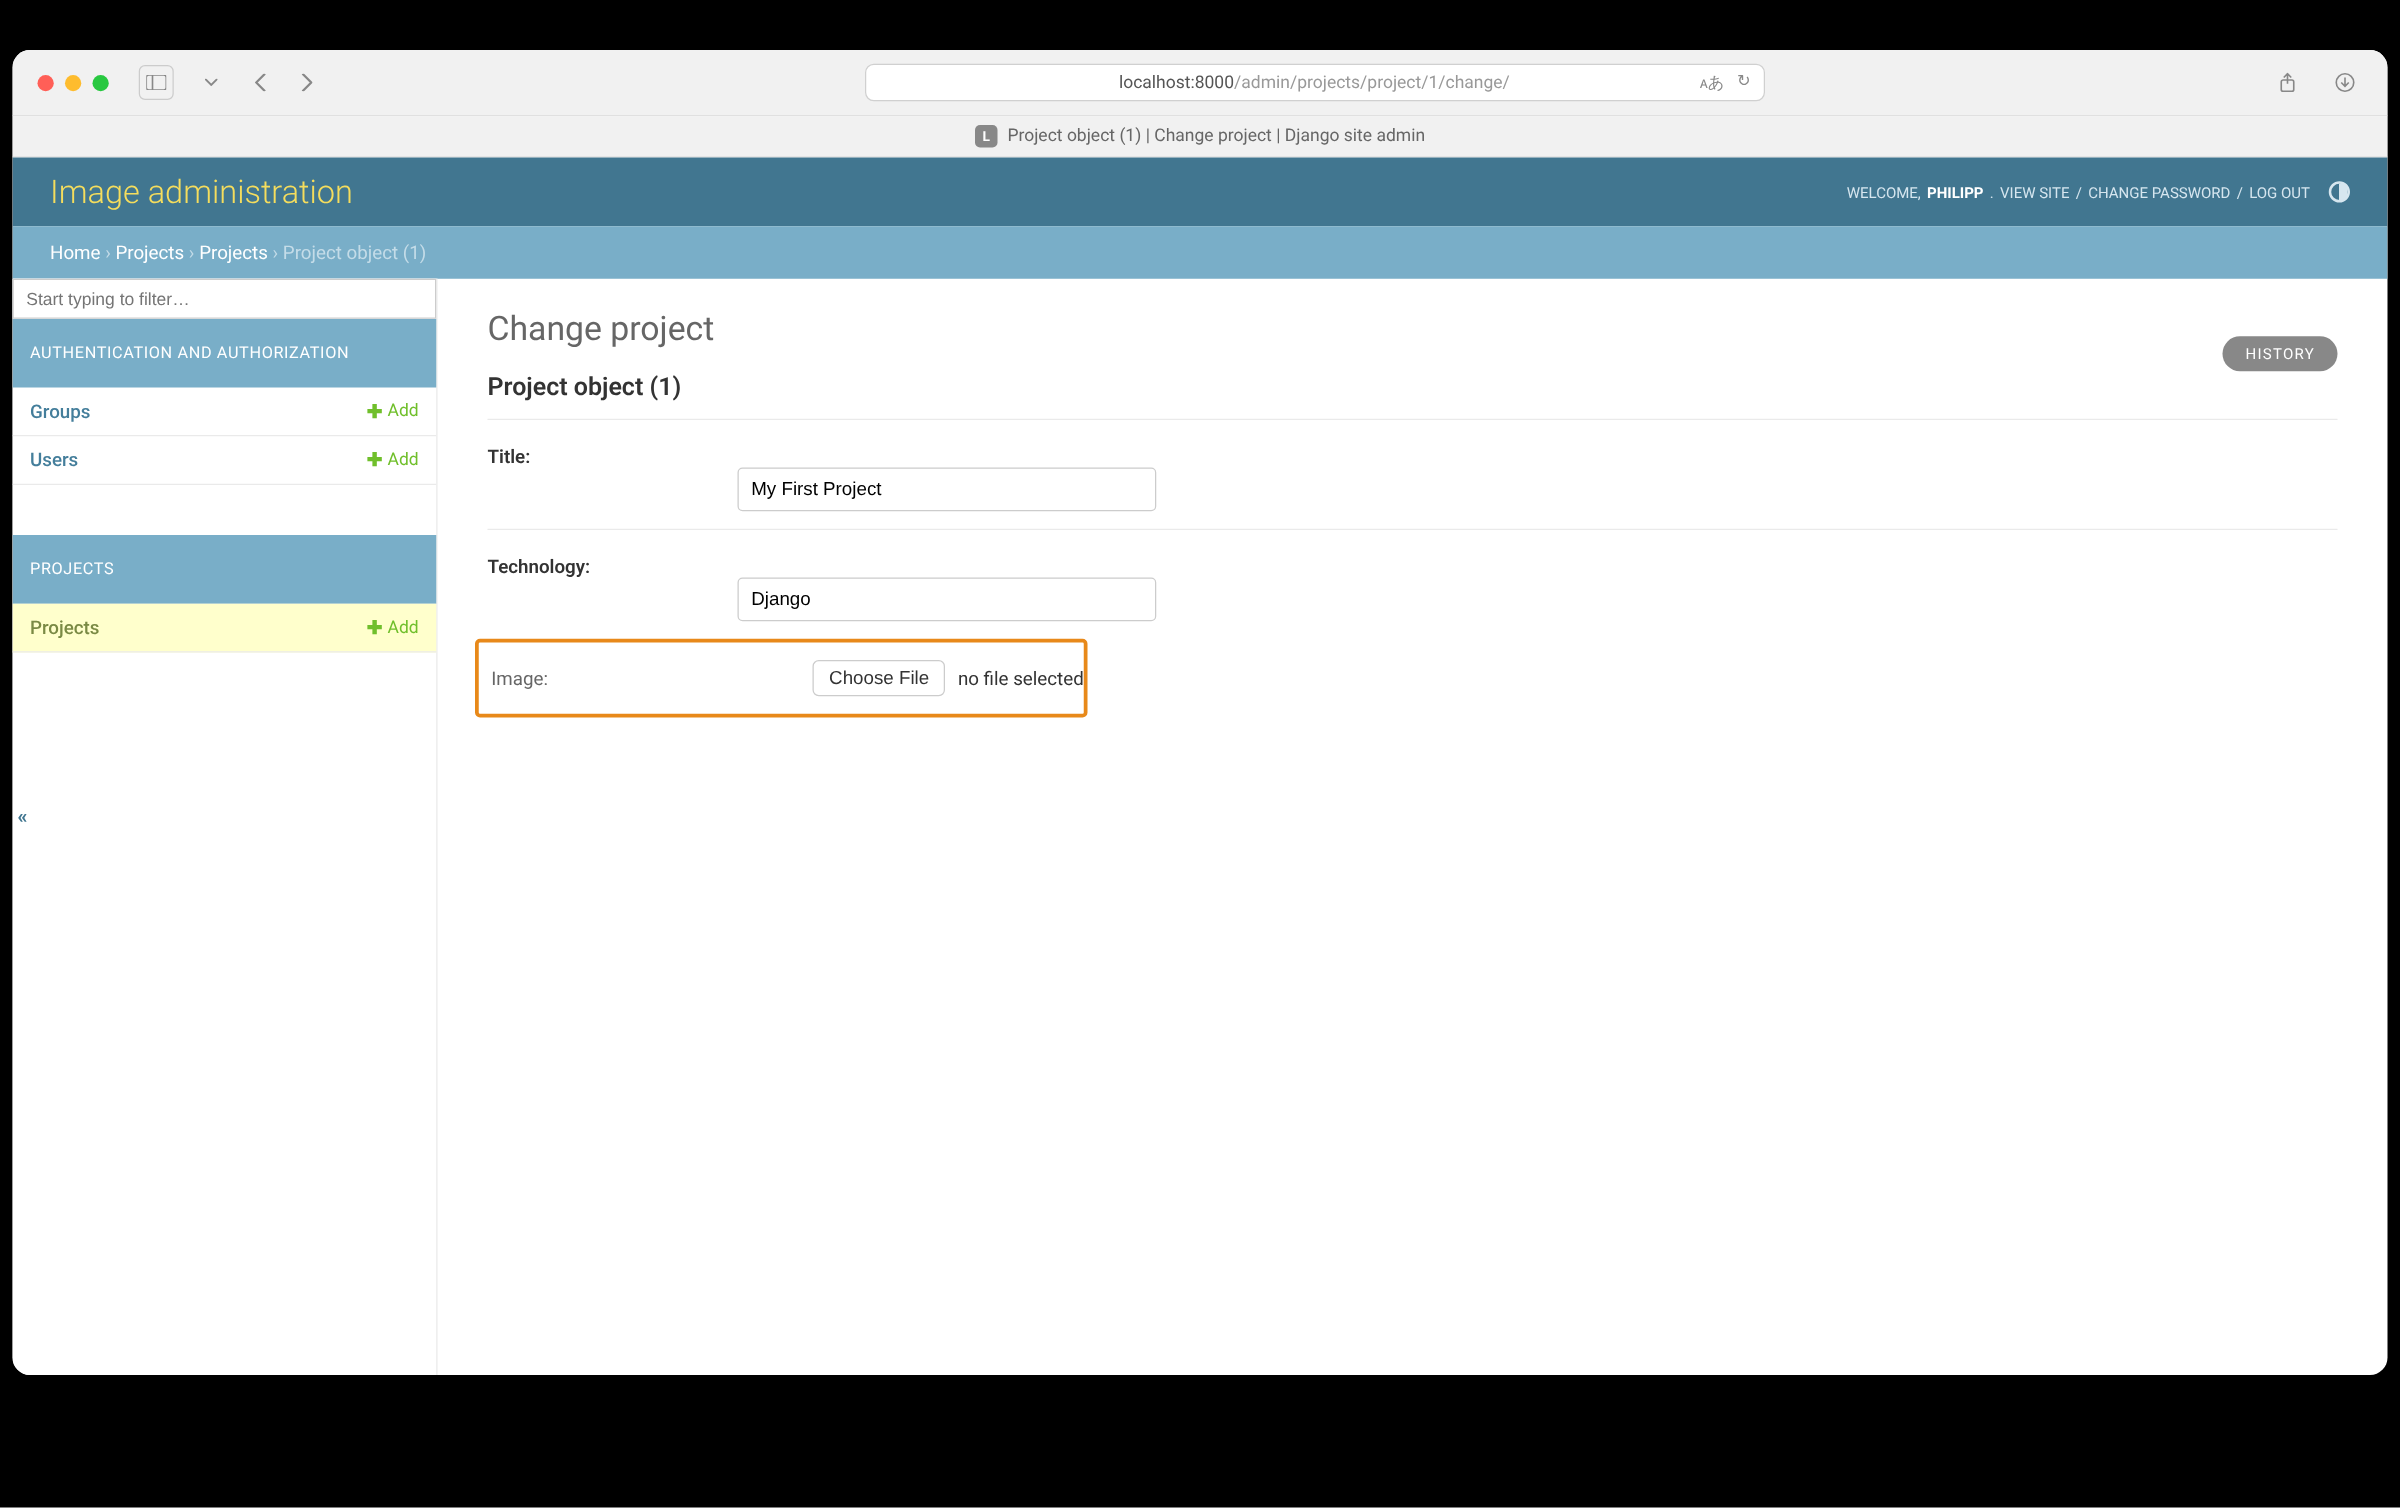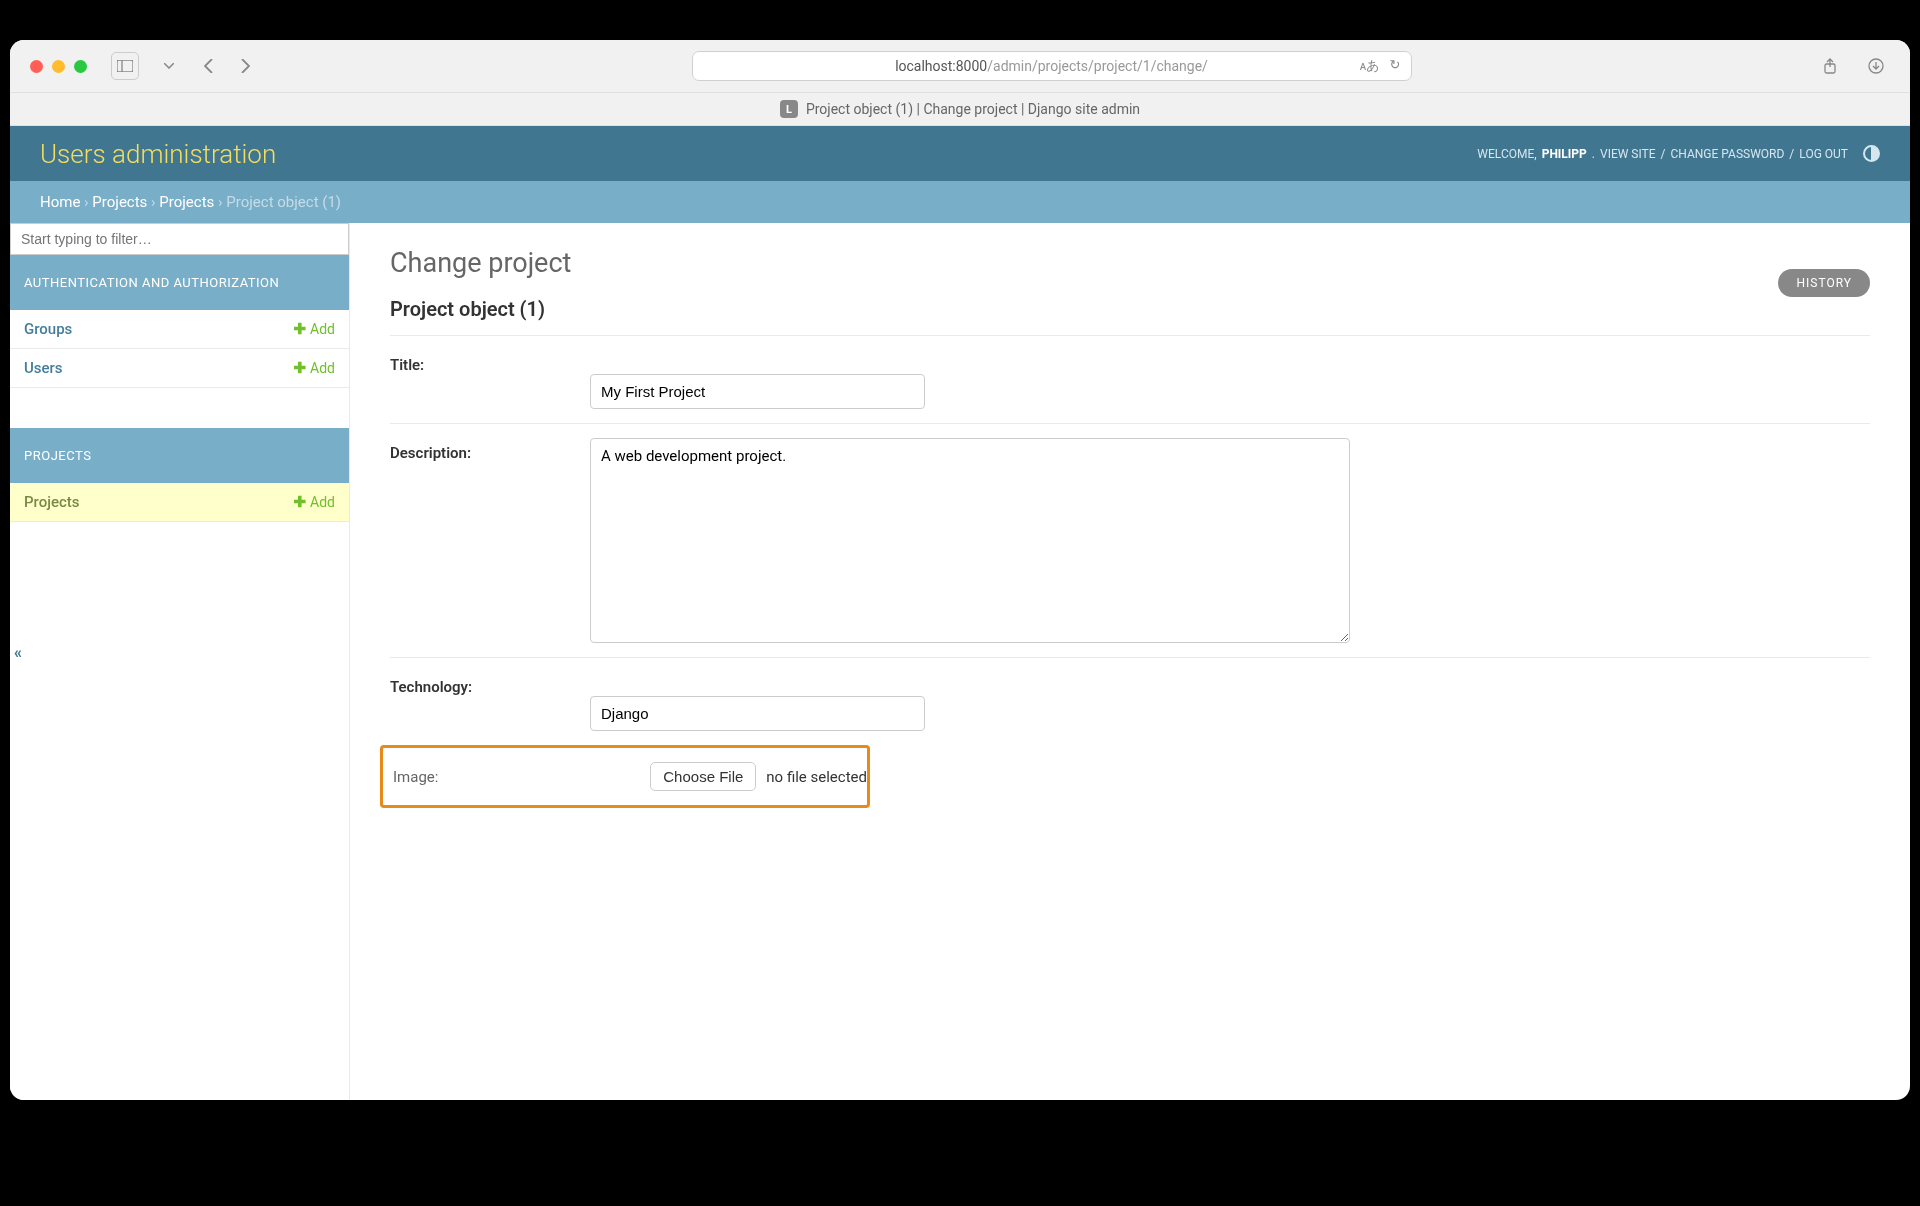--- a/index.html
+++ b/index.html
@@ -250,21 +250,21 @@
       </div>
     </div>
   </div>
 
   <div class="tab-strip">
     <span class="tab-favicon">L</span>
     <span>Project object (1) | Change project | Django site admin</span>
   </div>
 
   <div class="django-header">
-    <div class="django-title">Users administration</div>
+    <div class="django-title">Image administration</div>
     <div class="user-tools">
       <span>WELCOME, </span>
       <strong>PHILIPP</strong>
         <span>.</span>
       <a href="#">VIEW SITE</a>
       <span>/</span>
       <a href="#">CHANGE PASSWORD</a>
       <span>/</span>
       <a href="#">LOG OUT</a>
       <span class="theme-toggle"></span>
@@ -315,24 +315,20 @@
     <div class="content-col">
       <h1 class="page-title">Change project</h1>
       <a href="#" class="history-btn">HISTORY</a>
       <h2 class="object-title">Project object (1)</h2>
 
       <div class="form-row">
         <label class="form-label">Title:</label>
         <input class="text-input" value="My First Project" style="">
       </div>
 
-      <div class="form-row">
-        <label class="form-label">Description:</label>
-        <textarea class="textarea-input" style="">A web development project.</textarea>
-      </div>
 
       <div class="form-row">
         <label class="form-label">Technology:</label>
         <input class="text-input" value="Django" style="">
       </div>
 
       <div class="image-row-wrap">
         <div class="form-row">
           <label class="form-label optional">Image:</label>
           <div class="file-widget">

